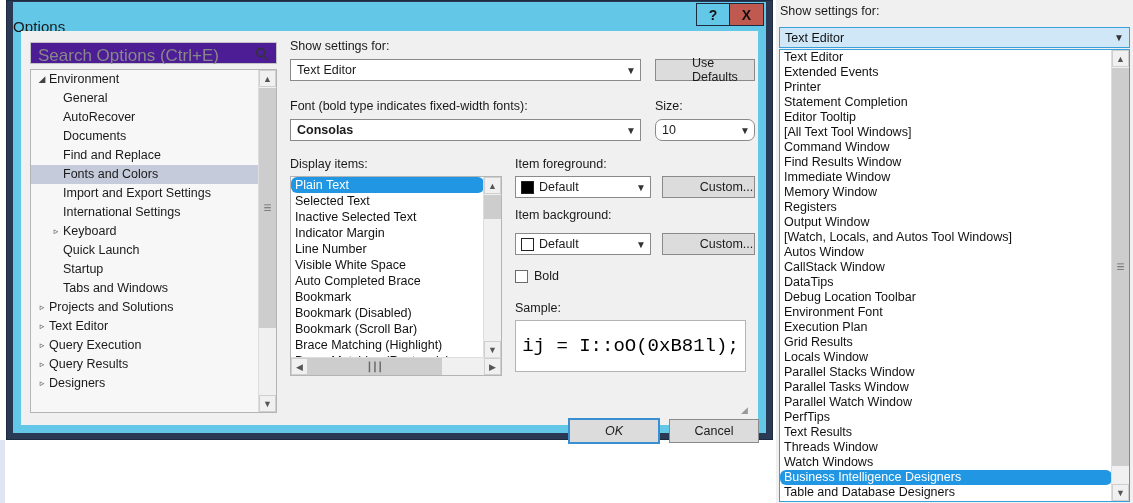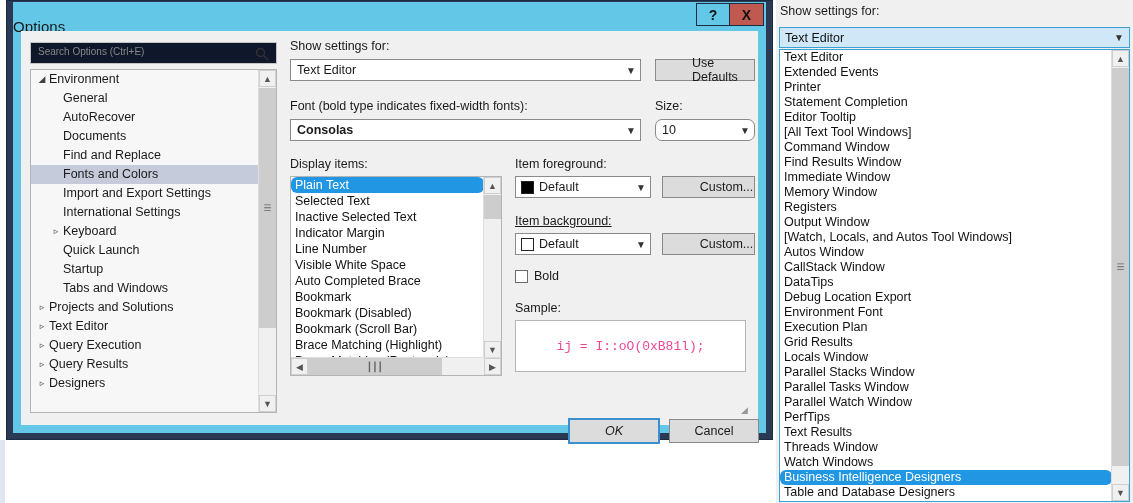--- a/index.html
+++ b/index.html
@@ -53,22 +53,22 @@
   .dialog-body {
     position: absolute; left: 8px; top: 29px; right: 8px; bottom: 8px;
     background: #f0f0f0;
   }
 
   
   .lbl { font-size: 12.5px; color: #1a1a1a; }
 
   .textbox {
     box-sizing: border-box;
-    background: #0f172a; border: 1px solid #c3c3c3;
-    font-size: 10px; color: #333;
+    background: #4c1d95; border: 1px solid #c3c3c3;
+    font-size: 17px; color: #333;
   }
 
   .combo {
     box-sizing: border-box;
     background: #fff; border: 1px solid #8a8a8a;
     display: flex; align-items: center;
     font-size: 12.5px; color: #1a1a1a;
     cursor: pointer;
   }
   .combo .cv { flex: 1; padding-left: 6px; overflow: hidden; white-space: nowrap; }
@@ -169,21 +169,21 @@
     width: 13px; height: 13px; background: #fff; border: 1px solid #6b6b6b;
     box-sizing: border-box; margin-right: 6px;
   }
 
   
   .sample {
     position: absolute; background: #fff; border: 1px solid #b4b4b4;
     box-sizing: border-box;
     display: flex; align-items: center; justify-content: center;
     font-family: "Liberation Mono", "DejaVu Sans Mono", monospace;
-    font-size: 13px; color: #ec4899;
+    font-size: 19px; color: #000000;
   }
 
   
   .okbtn {
     position: absolute; box-sizing: border-box;
     background: #dcdcdc; border: 1px solid #3a8fd0;
     outline: 1px solid #3a8fd0;
     display: flex; align-items: center; justify-content: center;
     font-size: 12.5px; color: #1a1a1a; cursor: pointer;
   }
@@ -336,21 +336,21 @@
         </div>
 
         <div class="lbl" style="position:absolute;left:494px;top:126px;">Item foreground:</div>
         <div class="combo" style="position:absolute;left:494px;top:145px;width:136px;height:22px;">
           <span class="swatch" id="fg-swatch" style="background: rgb(0, 0, 0);"></span>
           <span class="cv" style="padding-left:0;">Default</span>
           <span class="carrow">▼</span>
         </div>
         <div class="pushbtn" style="position:absolute;left:641px;top:145px;width:93px;height:22px;">Custom...</div>
 
-        <div class="lbl" style="position:absolute;left:494px;top:183px;text-decoration:underline;">Item background:</div>
+        <div class="lbl" style="position:absolute;left:494px;top:177px;">Item background:</div>
         <div class="combo" style="position:absolute;left:494px;top:202px;width:136px;height:22px;">
           <span class="swatch" id="bg-swatch" style="background: rgb(255, 255, 255);"></span>
           <span class="cv" style="padding-left:0;">Default</span>
           <span class="carrow">▼</span>
         </div>
         <div class="pushbtn" style="position:absolute;left:641px;top:202px;width:93px;height:22px;">Custom...</div>
 
         <div class="cbrow" style="left:494px;top:238px;">
           <span class="cbox"></span>
           <span class="lbl">Bold</span>
@@ -386,21 +386,21 @@
           <div class="rp-row">Command Window</div>
           <div class="rp-row">Find Results Window</div>
           <div class="rp-row">Immediate Window</div>
           <div class="rp-row">Memory Window</div>
           <div class="rp-row">Registers</div>
           <div class="rp-row">Output Window</div>
           <div class="rp-row">[Watch, Locals, and Autos Tool Windows]</div>
           <div class="rp-row">Autos Window</div>
           <div class="rp-row">CallStack Window</div>
           <div class="rp-row">DataTips</div>
-          <div class="rp-row">Debug Location Export</div>
+          <div class="rp-row">Debug Location Toolbar</div>
           <div class="rp-row">Environment Font</div>
           <div class="rp-row">Execution Plan</div>
           <div class="rp-row">Grid Results</div>
           <div class="rp-row">Locals Window</div>
           <div class="rp-row">Parallel Stacks Window</div>
           <div class="rp-row">Parallel Tasks Window</div>
           <div class="rp-row">Parallel Watch Window</div>
           <div class="rp-row">PerfTips</div>
           <div class="rp-row">Text Results</div>
           <div class="rp-row">Threads Window</div>

